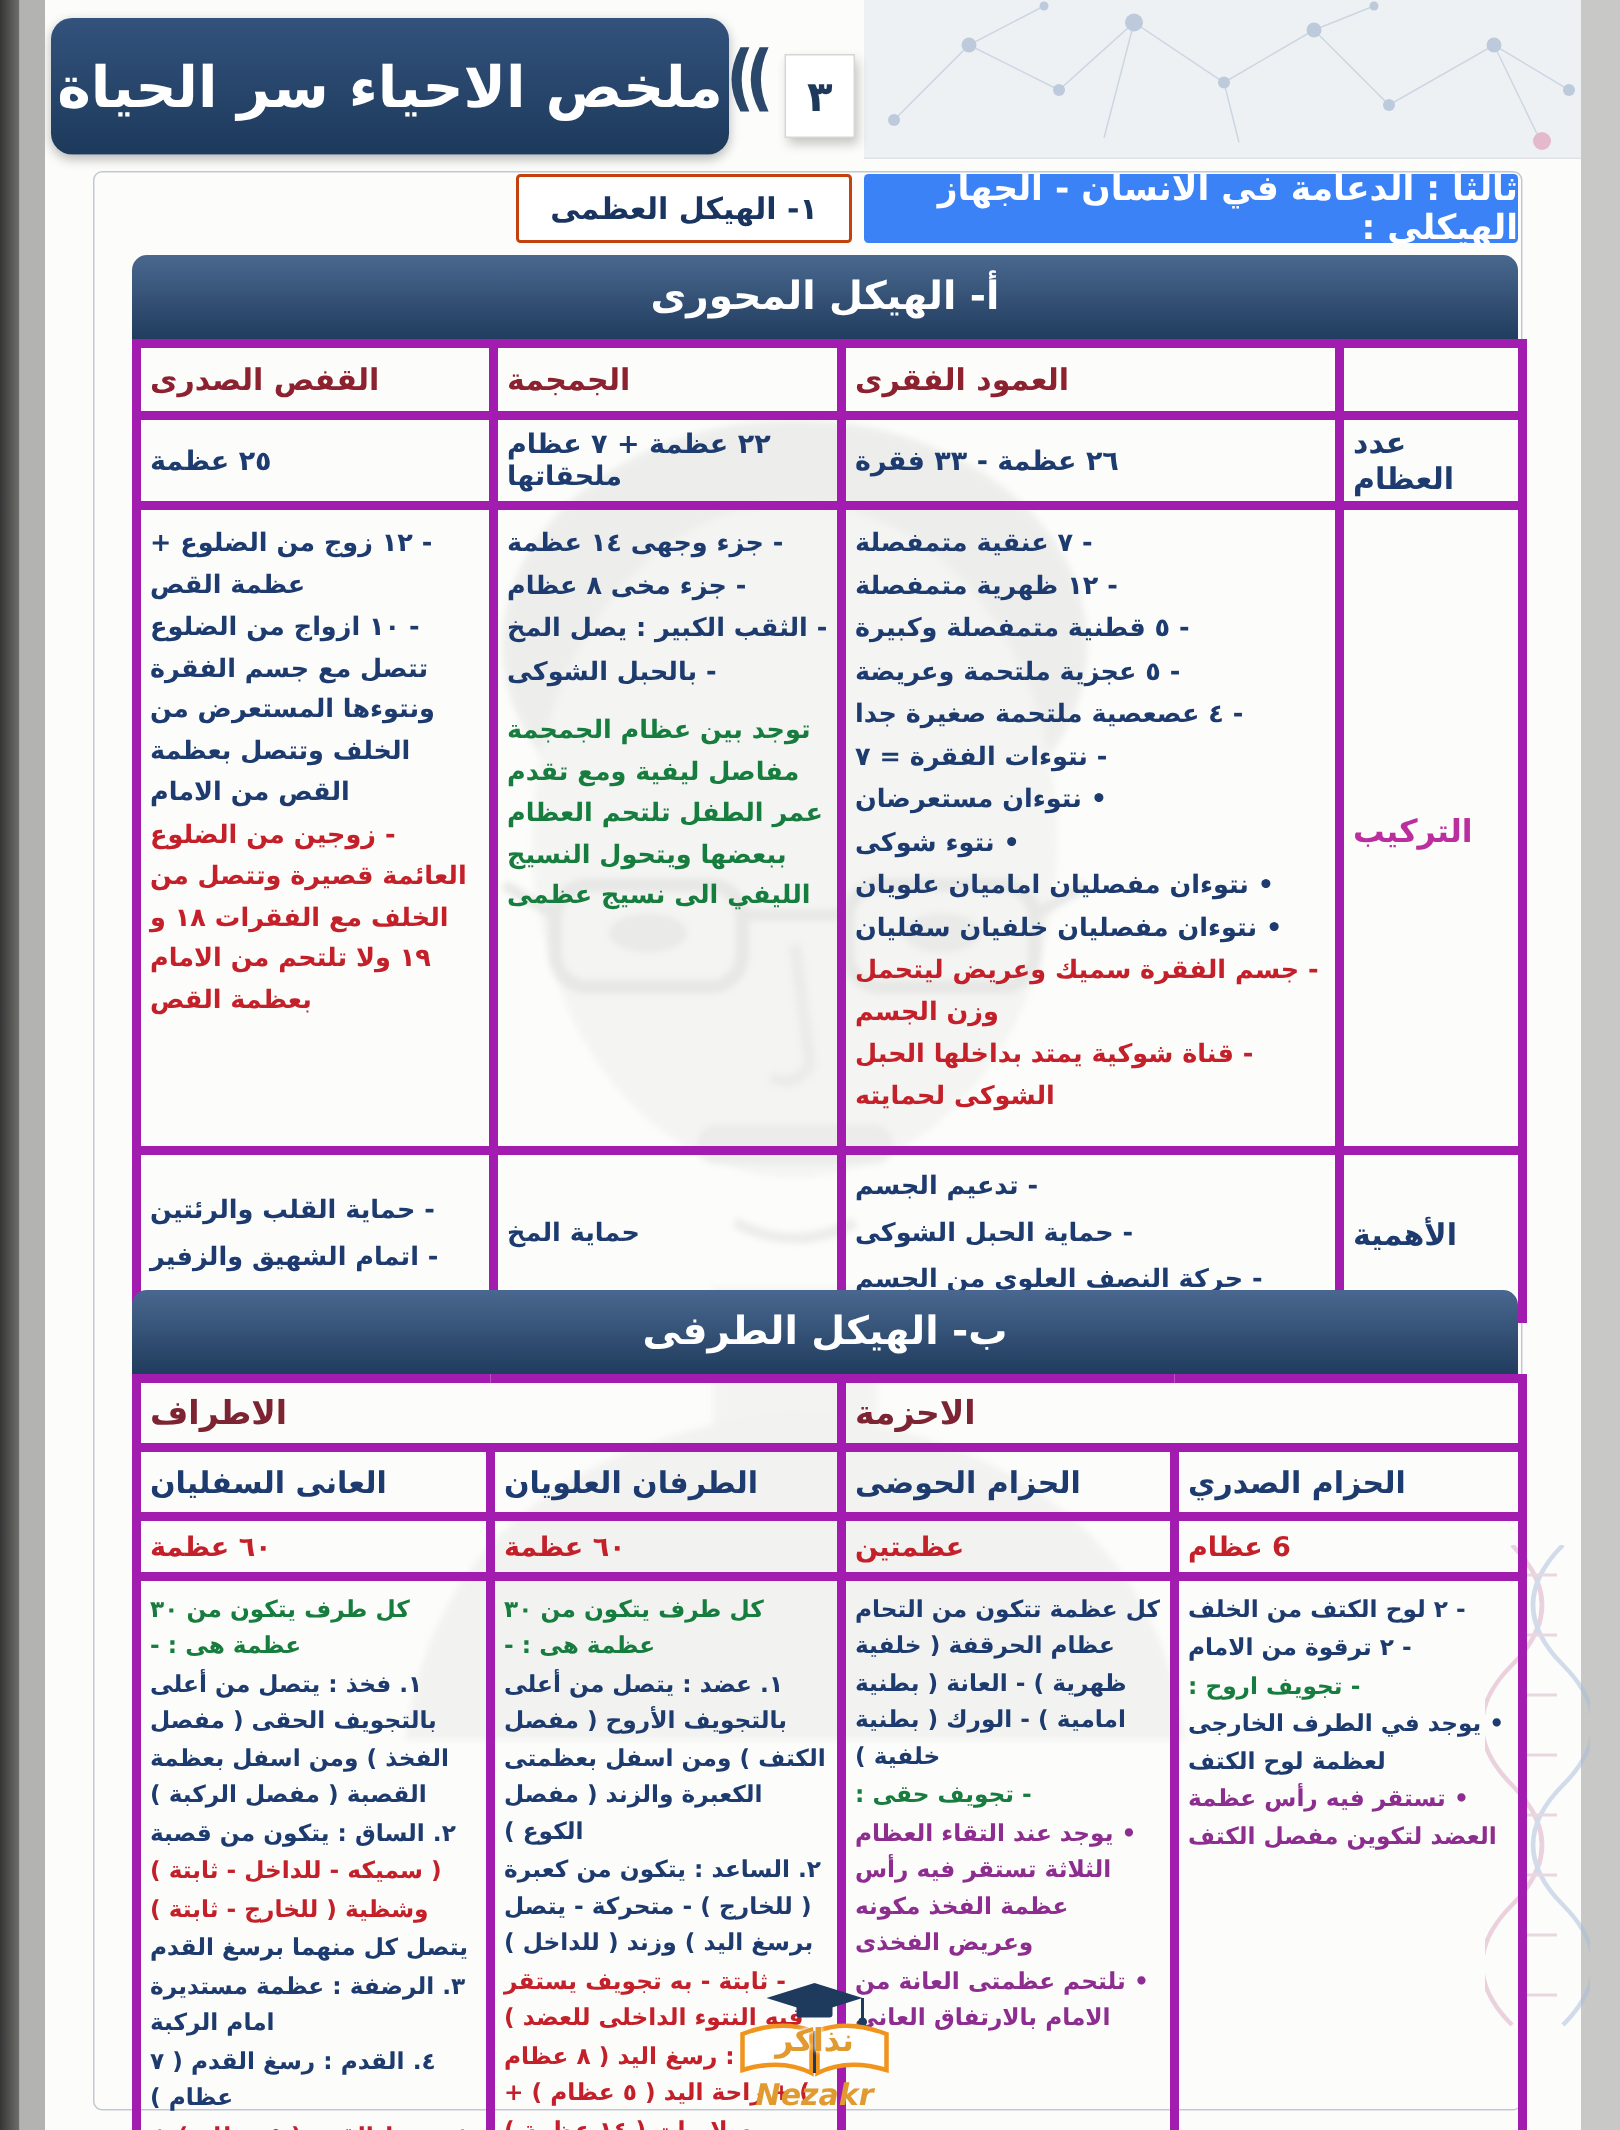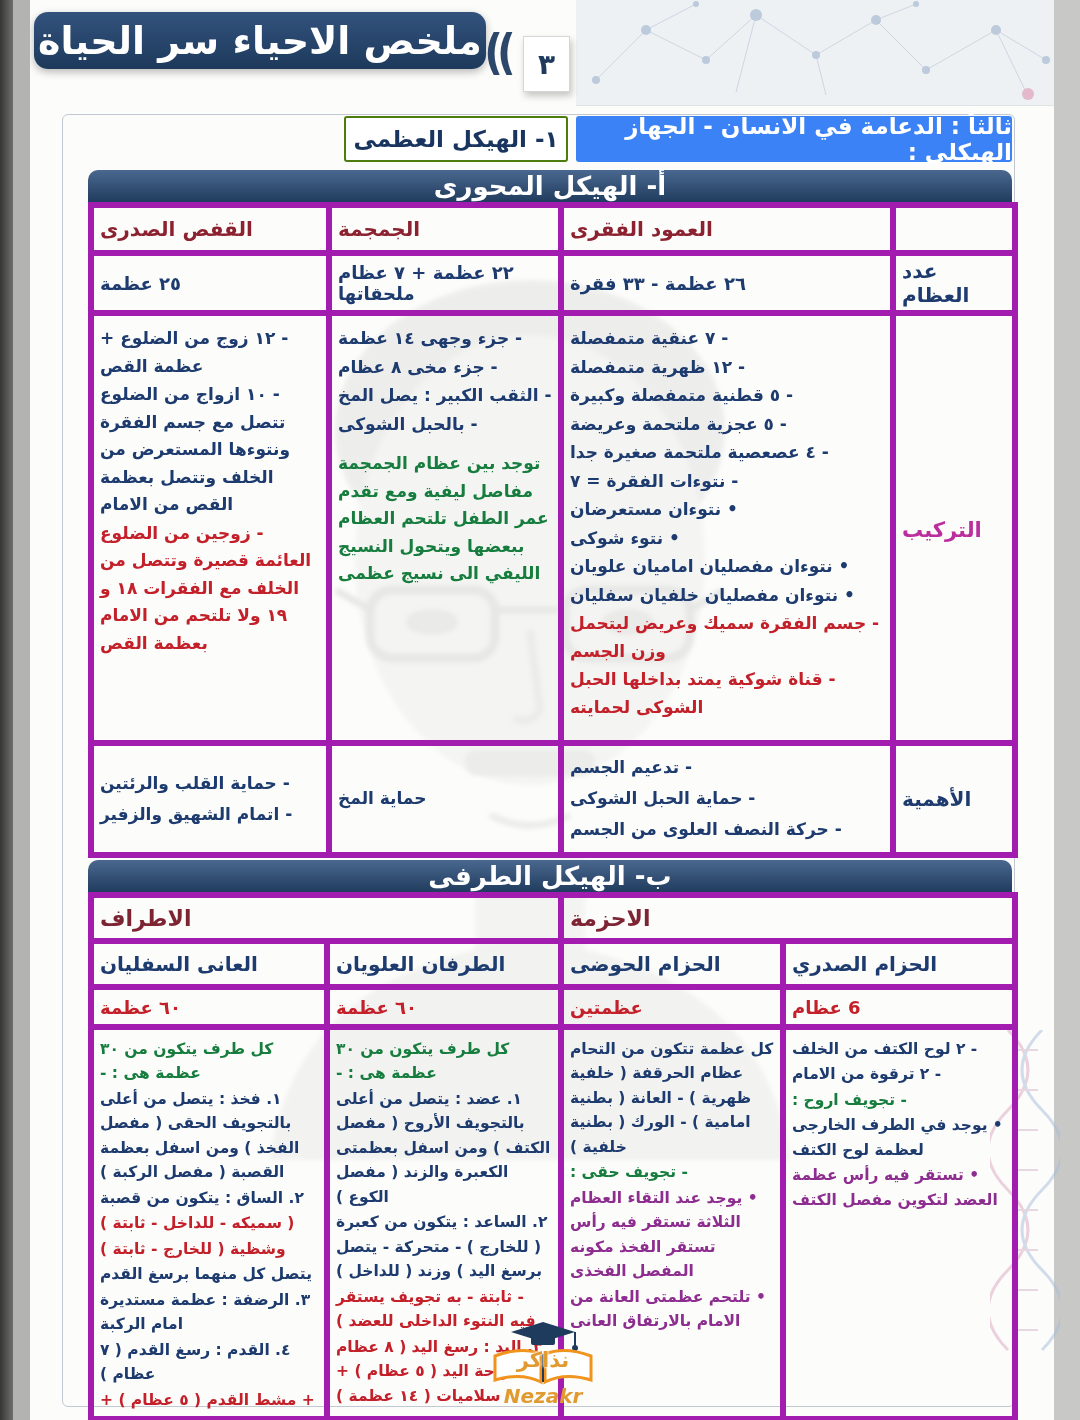--- a/index.html
+++ b/index.html
@@ -18,46 +18,46 @@
   .pattern-tr{position:absolute;left:576px;top:0;width:478px;height:106px;z-index:1;
     border-bottom:1px solid #e0e2e4;overflow:hidden;background:#eef1f4}
   
   .dna{position:absolute;left:990px;top:1030px;z-index:1;opacity:.5}
 
   
   .watermark{position:absolute;left:240px;top:230px;width:580px;height:930px;z-index:1;
     opacity:.14;filter:blur(2px);pointer-events:none}
 
   
-  .banner{position:absolute;left:34px;top:12px;width:452px;height:57px;
+  .banner{position:absolute;left:34px;top:12px;width:452px;height:91px;
     background:linear-gradient(180deg,#33527c,#1d3a5c);border-radius:14px;
     color:#fff;display:flex;align-items:center;justify-content:center;
     font-size:38px;z-index:4;box-shadow:0 3px 8px rgba(0,0,0,.28);direction:rtl}
   .paren{position:absolute;left:482px;top:24px;font-size:48px;color:#2b4769;
     letter-spacing:-7px;z-index:4;transform:scaleX(.85)}
   .pagenum{position:absolute;left:523px;top:36px;width:47px;height:56px;background:#fff;
     border:1px solid #d6d6d6;box-shadow:2px 4px 7px rgba(0,0,0,.22);
     display:flex;align-items:center;justify-content:center;font-size:28px;color:#1d3a5c;z-index:4}
 
   
   .frame{position:absolute;left:62px;top:114px;width:953px;height:1293px;
     border:1px solid #c2c8d2;border-radius:6px;z-index:1}
 
   
   .title-row{position:absolute;left:344px;top:116px;width:668px;height:46px;
     display:flex;direction:rtl;gap:8px;z-index:3}
   .title-bar{flex:1;background:#3b82f6;color:#fff;display:flex;align-items:center;
     justify-content:center;font-size:23px;border-radius:3px}
-  .title-box{width:224px;background:#fff;border:2px solid #4d7c0f;color:#18345f;
-    display:flex;align-items:center;justify-content:center;font-size:23px;border-radius:3px}
+  .title-box{width:224px;background:#fff;border:2px solid #c2410c;color:#18345f;
+    display:flex;align-items:center;justify-content:center;font-size:20px;border-radius:3px}
 
   
   .tableA{position:absolute;left:88px;top:170px;width:924px;z-index:2}
   .tableB{position:absolute;left:88px;top:860px;width:924px;z-index:2}
-  .thead-bar{height:32px;background:linear-gradient(180deg,#4a688f,#203c5e);
+  .thead-bar{height:56px;background:linear-gradient(180deg,#4a688f,#203c5e);
     border-radius:10px 10px 0 0;color:#fff;display:flex;align-items:center;
     justify-content:center;font-size:26px;direction:rtl}
   table{width:100%;border-collapse:collapse;table-layout:fixed;direction:rtl;background:transparent}
   td,th{border:6px solid #a21caf;text-align:left;vertical-align:middle;padding:3px 6px}
 
   .r-colhead th{height:48px;font-size:20px;color:#8c2130}
   .r-count td{height:48px;font-size:18px}
   .r-structure td{height:430px;vertical-align:top;padding-top:8px;font-size:17px;line-height:1.62}
   .r-structure td.lbl{vertical-align:middle}
   .r-importance td{height:112px;font-size:17px;line-height:1.75}
@@ -260,21 +260,21 @@
       <td>
             <div class="ln navy">- ٢ لوح الكتف من الخلف</div>
             <div class="ln navy">- ٢ ترقوة من الامام</div>
             <div class="ln green">- تجويف اروح :</div>
             <div class="ln navy">• يوجد في الطرف الخارجى لعظمة لوح الكتف</div>
             <div class="ln purple">• تستقر فيه رأس عظمة العضد لتكوين مفصل الكتف</div>
           </td>
       <td>
             <div class="ln navy">كل عظمة تتكون من التحام عظام الحرقفة ( خلفية ظهرية ) - العانة ( بطنية امامية ) - الورك ( بطنية خلفية )</div>
             <div class="ln green">- تجويف حقى :</div>
-            <div class="ln purple">• يوجد عند التقاء العظام الثلاثة تستقر فيه رأس تستقر الفخذ مكونه المفصل الفخذى</div>
+            <div class="ln purple">• يوجد عند التقاء العظام الثلاثة تستقر فيه رأس عظمة الفخذ مكونه وعريض الفخذى</div>
             <div class="ln purple">• تلتحم عظمتى العانة من الامام بالارتفاق العانى</div>
           </td>
       <td>
             <div class="ln green">كل طرف يتكون من ٣٠ عظمة هى : -</div>
             <div class="ln navy">١. عضد : يتصل من أعلى بالتجويف الأروح ( مفصل الكتف ) ومن اسفل بعظمتى الكعبرة والزند ( مفصل الكوع )</div>
             <div class="ln navy">٢. الساعد : يتكون من كعبرة ( للخارج ) - متحركة - يتصل برسغ اليد ) وزند ( للداخل )</div>
             <div class="ln red">- ثابتة - به تجويف يستقر فيه النتوء الداخلى للعضد )</div>
             <div class="ln red">٣. اليد : رسغ اليد ( ٨ عظام ) + راحة اليد ( ٥ عظام ) + سلاميات ( ١٤ عظمة )</div>
           </td>
       <td>

